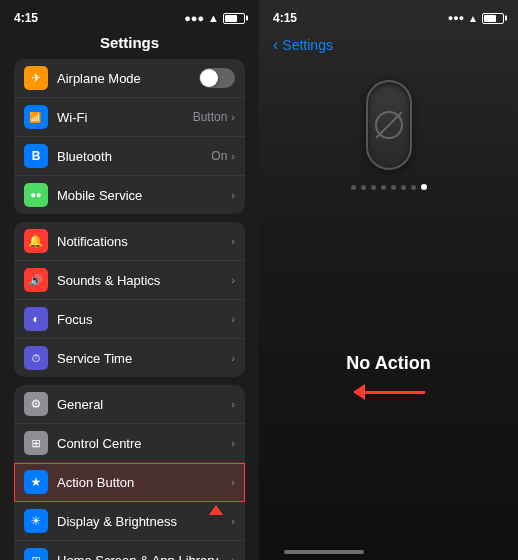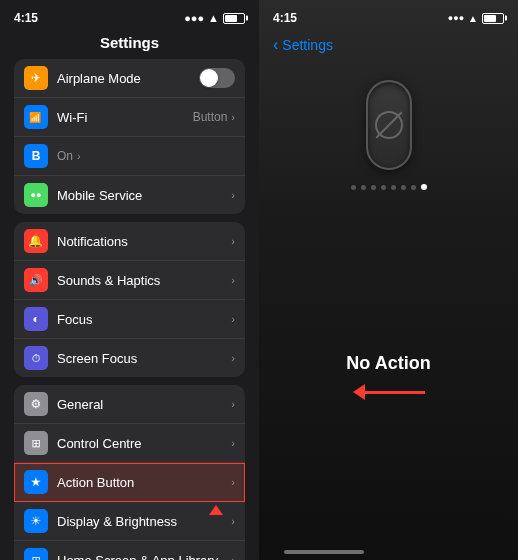--- a/index.html
+++ b/index.html
@@ -384,20 +384,21 @@
           </div>
           <span class="setting-label">Wi-Fi</span>
           <span class="setting-value">Button</span>
           <span class="chevron">›</span>
         </div>
 
         <div class="setting-row">
           <div class="setting-icon" style="background:#007aff;">
             <span style="color:#fff;font-size:12px;font-weight:bold;">B</span>
           </div>
+          <span class="setting-label">Bluetooth</span>
           <span class="setting-value">On</span>
           <span class="chevron">›</span>
         </div>
 
         <div class="setting-row">
           <div class="setting-icon" style="background:#4cd964;">
             <span style="color:#fff;font-size:9px;">●●</span>
           </div>
           <span class="setting-label">Mobile Service</span>
           <span class="chevron">›</span>
@@ -429,21 +430,21 @@
             <span style="color:#fff;font-size:12px;">◐</span>
           </div>
           <span class="setting-label">Focus</span>
           <span class="chevron">›</span>
         </div>
 
         <div class="setting-row">
           <div class="setting-icon" style="background:#5856d6;">
             <span style="color:#fff;font-size:11px;">⏱</span>
           </div>
-          <span class="setting-label">Screen Focus</span>
+          <span class="setting-label">Service Time</span>
           <span class="chevron">›</span>
         </div>
       </div>
     </div>
 
     <div class="section">
       <div class="section-group">
 
         <div class="setting-row">
           <div class="setting-icon" style="background:#8e8e93;">

